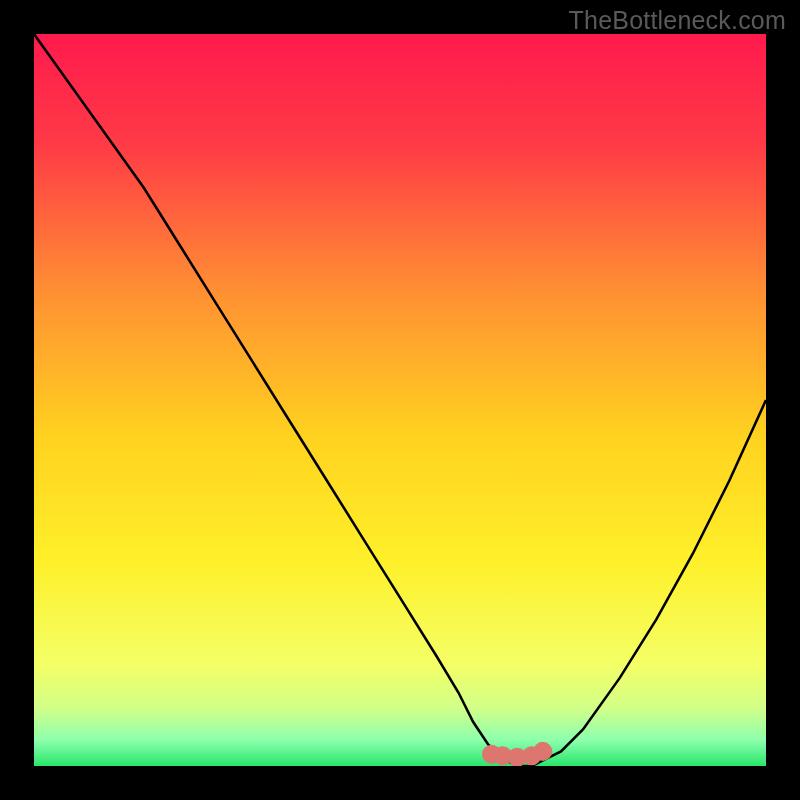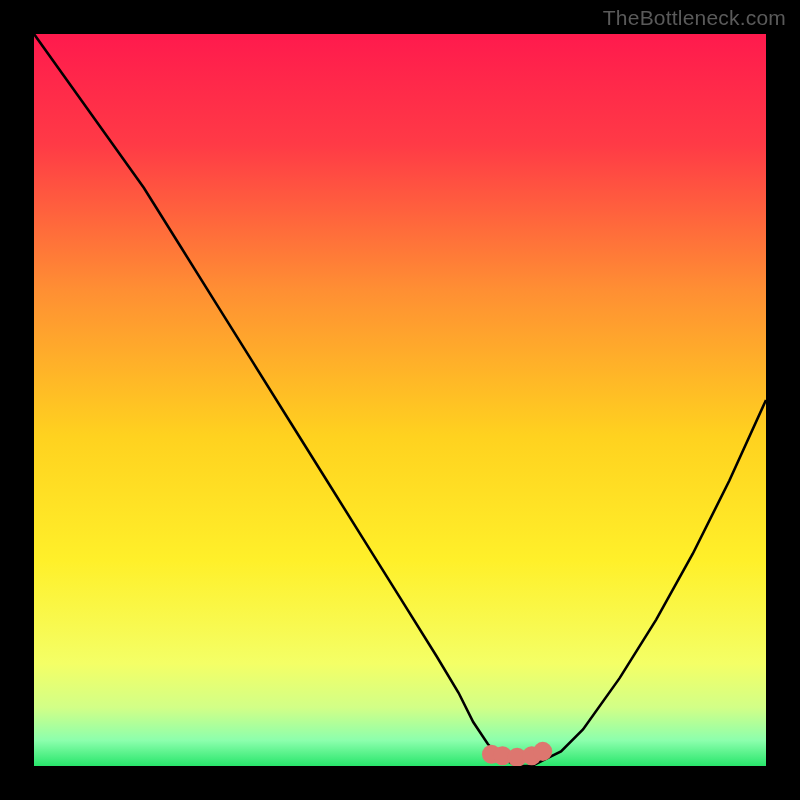--- a/index.html
+++ b/index.html
@@ -15,21 +15,21 @@
     position: relative;
     width: 800px;
     height: 800px;
     background: #000;
   }
   .watermark {
     position: absolute;
     top: 6px;
     right: 14px;
     color: #5a5a5a;
-    font-size: 21px;
+    font-size: 25px;
     font-weight: 500;
     letter-spacing: 0.2px;
     z-index: 10;
   }
   .plot-area {
     position: absolute;
     left: 34px;
     top: 34px;
     width: 732px;
     height: 732px;

